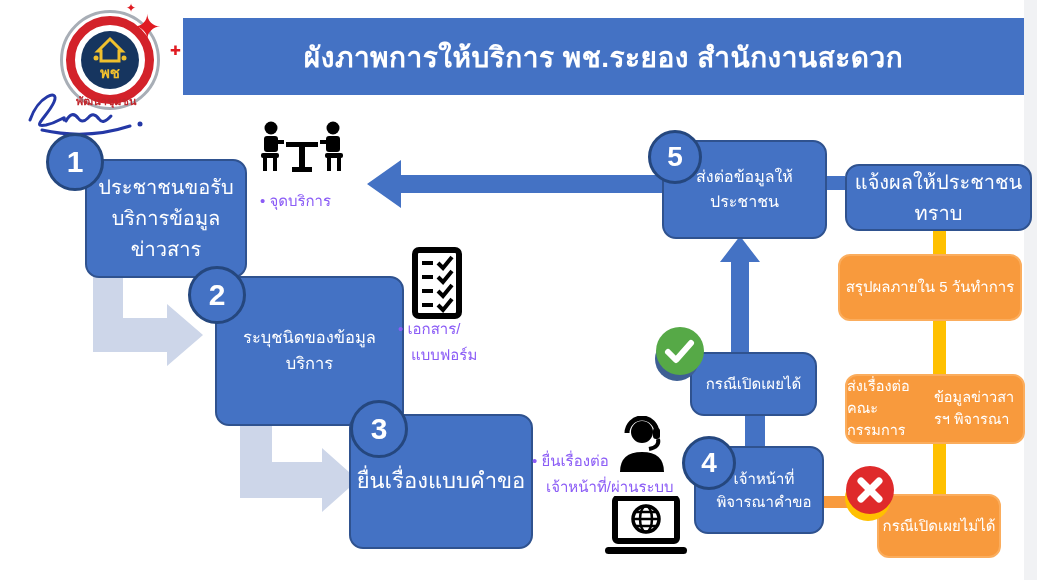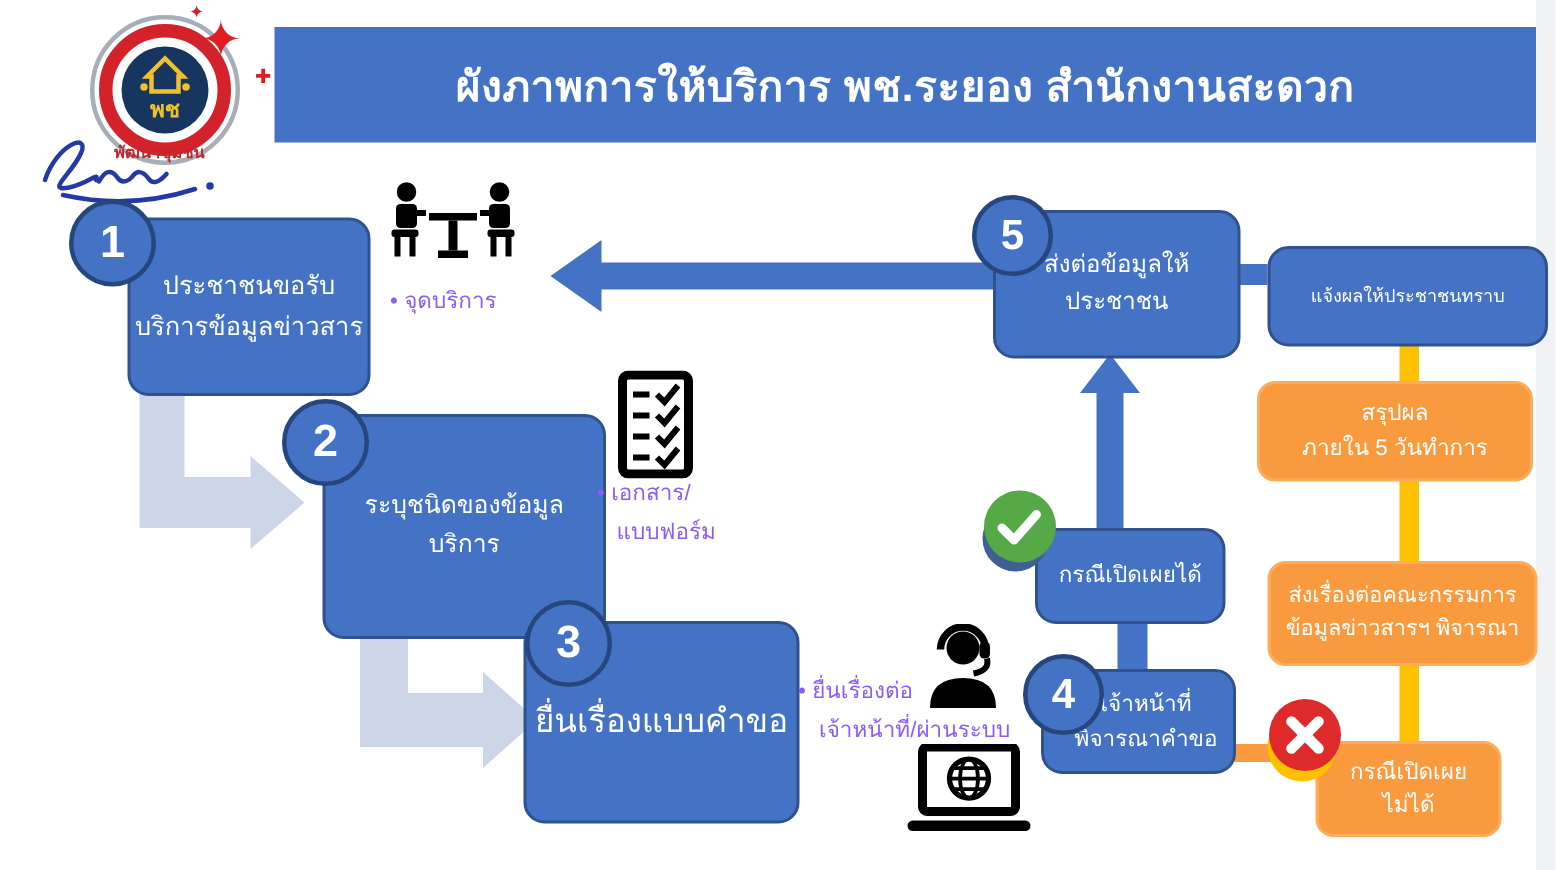--- a/index.html
+++ b/index.html
@@ -9,21 +9,21 @@
   
   .header{left:183px;top:18px;width:841px;height:77px;background:#4472C4;z-index:2;
           display:flex;align-items:center;justify-content:center;text-align:right;}
   .header .title{color:#fff;font-weight:bold;font-size:28px;letter-spacing:.5px;}
   
   .box{background:#4472C4;border:2px solid #2F528F;border-radius:14px;color:#fff;
        display:flex;flex-direction:column;justify-content:center;align-items:center;
        text-align:center;z-index:2;line-height:1.55;}
   
   .obox{background:#F89A3D;border:2px solid #FBAD5D;border-radius:12px;color:#fff;
-        display:flex;flex-direction:column;justify-content:center;align-items:center;
+        display:flex;flex-direction:row;justify-content:center;align-items:center;
         z-index:2;line-height:1.5;}
   
   .numcircle{width:52px;height:52px;border-radius:50%;background:#4472C4;border:3px solid #25477E;
              color:#fff;font-weight:bold;font-size:30px;display:flex;align-items:center;
              justify-content:center;z-index:4;}
   .note{color:#8b5cf6;font-size:15px;z-index:2;line-height:1.7;}
   .conn{background:#4472C4;z-index:1;}
   .oconn{background:#F89A3D;z-index:1;}
   .yline{background:#FFC000;z-index:1;}
   svg{display:block;}
@@ -62,21 +62,21 @@
     <g fill="none" stroke="#2438A6" stroke-width="3" stroke-linecap="round">
       <path d="M8,32 C16,8 38,0 32,14 C26,28 8,40 24,37 C38,34 44,26 42,32"></path>
       <path d="M44,33 q6,-11 12,-3 q4,6 10,0 q5,-7 11,1 q4,6 12,-3"></path>
       <path d="M20,42 q45,10 88,-4"></path>
     </g>
     <circle cx="118" cy="36" r="2.5" fill="#2438A6"></circle>
   </svg>
 </div>
 
 <div class="abs numcircle" style="left:46px;top:133px;">1</div>
-<div class="abs box" style="left:85px;top:145px;width:158px;height:115px;font-size:17px;text-align:center;">
+<div class="abs box" style="left:85px;top:159px;width:158px;height:115px;font-size:20px;text-align:center;">
   <div>ประชาชนขอรับ</div>
   <div>บริการข้อมูลข่าวสาร</div>
 </div>
 
 <div class="abs" style="left:258px;top:120px;z-index:2;">
   <svg width="88" height="66" viewBox="0 0 88 66" fill="#000">
     <circle cx="13" cy="8" r="6.5"></circle>
     <rect x="6" y="16" width="14" height="16" rx="3"></rect>
     <rect x="17" y="20" width="9" height="4"></rect>
     <rect x="3" y="33" width="18" height="5" rx="2"></rect>
@@ -160,21 +160,21 @@
       <line x1="30" y1="23" x2="56" y2="23" stroke-width="2.5"></line>
       <line x1="32" y1="16" x2="54" y2="16" stroke-width="2.5"></line>
       <line x1="32" y1="30" x2="54" y2="30" stroke-width="2.5"></line>
     </g>
     <rect x="2" y="51" width="82" height="7" rx="3.5" fill="#000"></rect>
   </svg>
 </div>
 
 <div class="abs conn" style="left:745px;top:408px;width:20px;height:42px;"></div>
 <div class="abs numcircle" style="left:682px;top:436px;width:48px;height:48px;font-size:28px;">4</div>
-<div class="abs box" style="left:694px;top:446px;width:130px;height:70px;font-size:15px;padding-left:10px;box-sizing:border-box;">
+<div class="abs box" style="left:694px;top:446px;width:130px;height:88px;font-size:15px;padding-left:10px;box-sizing:border-box;">
   <div>เจ้าหน้าที่</div>
   <div>พิจารณาคำขอ</div>
 </div>
 
 <div class="abs box" style="left:690px;top:352px;width:123px;height:60px;font-size:15px;">
   <div>กรณีเปิดเผยได้</div>
 </div>
 <div class="abs badge" style="left:652px;top:325px;">
   <svg width="56" height="60" viewBox="0 0 56 60">
     <circle cx="25" cy="34" r="22" fill="#3E5F94"></circle>
@@ -195,21 +195,21 @@
   <div>ประชาชน</div>
 </div>
 
 <div class="abs" style="left:365px;top:158px;z-index:1;">
   <svg width="300" height="52" viewBox="0 0 300 52">
     <polygon points="2,26 36,2 36,17 300,17 300,35 36,35 36,50" fill="#4472C4"></polygon>
   </svg>
 </div>
 
 <div class="abs conn" style="left:823px;top:176px;width:22px;height:14px;"></div>
-<div class="abs box" style="left:845px;top:164px;width:183px;height:63px;font-size:12px;">
+<div class="abs box" style="left:845px;top:164px;width:183px;height:63px;font-size:20px;">
   <div>แจ้งผลให้ประชาชนทราบ</div>
 </div>
 
 <div class="abs yline" style="left:933px;top:226px;width:13px;height:272px;"></div>
 
 <div class="abs obox" style="left:838px;top:254px;width:180px;height:63px;font-size:15px;">
   <div>สรุปผล</div>
   <div>ภายใน 5 วันทำการ</div>
 </div>
 <div class="abs obox" style="left:845px;top:374px;width:176px;height:66px;font-size:14.5px;">

